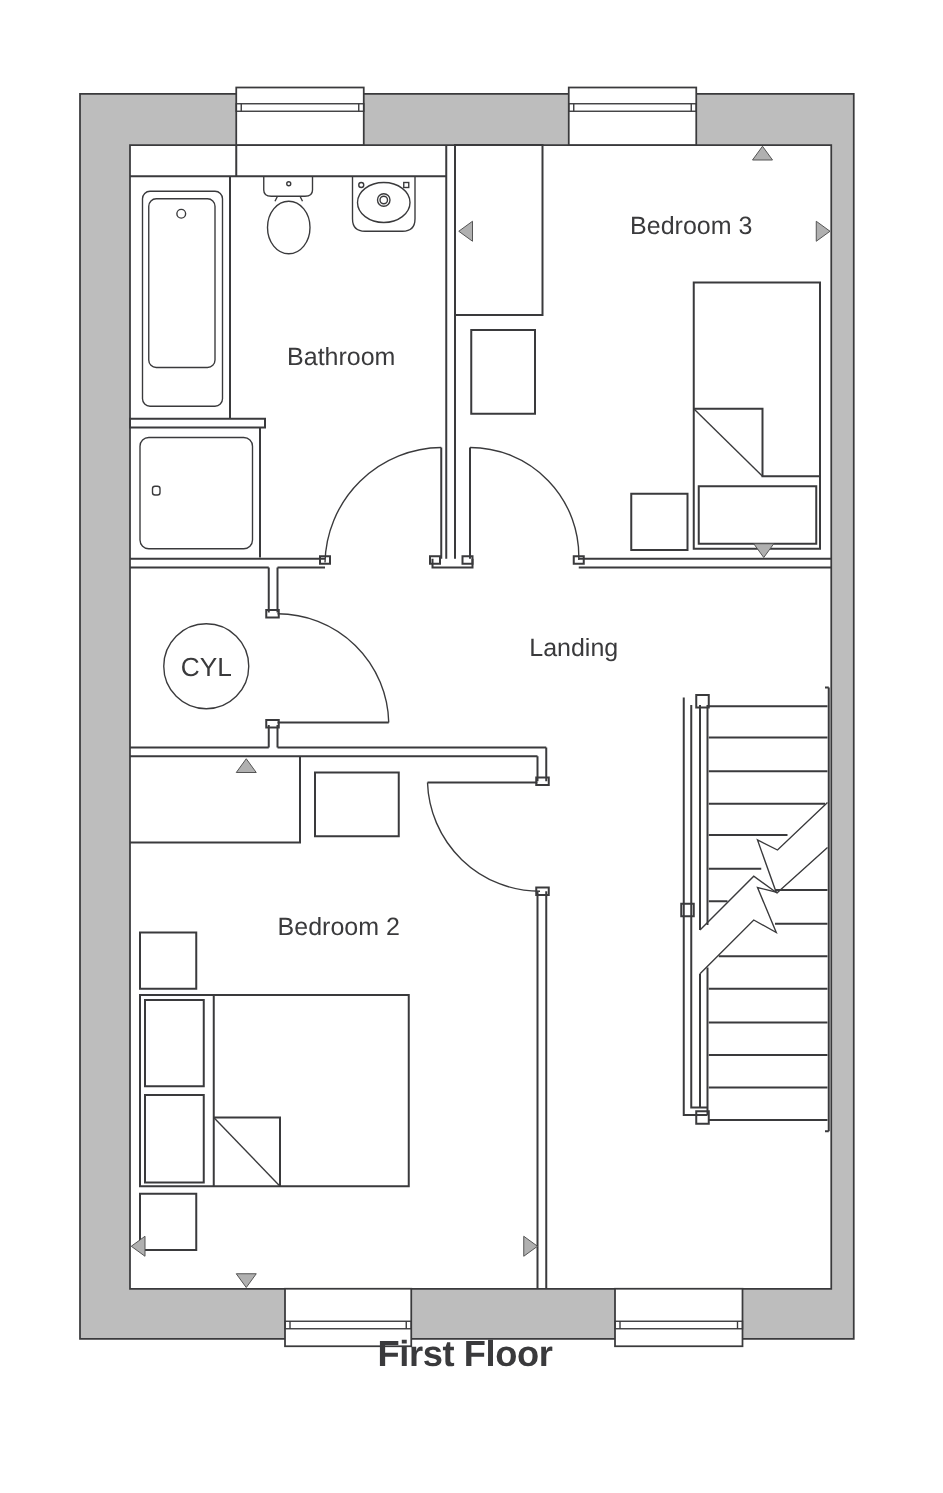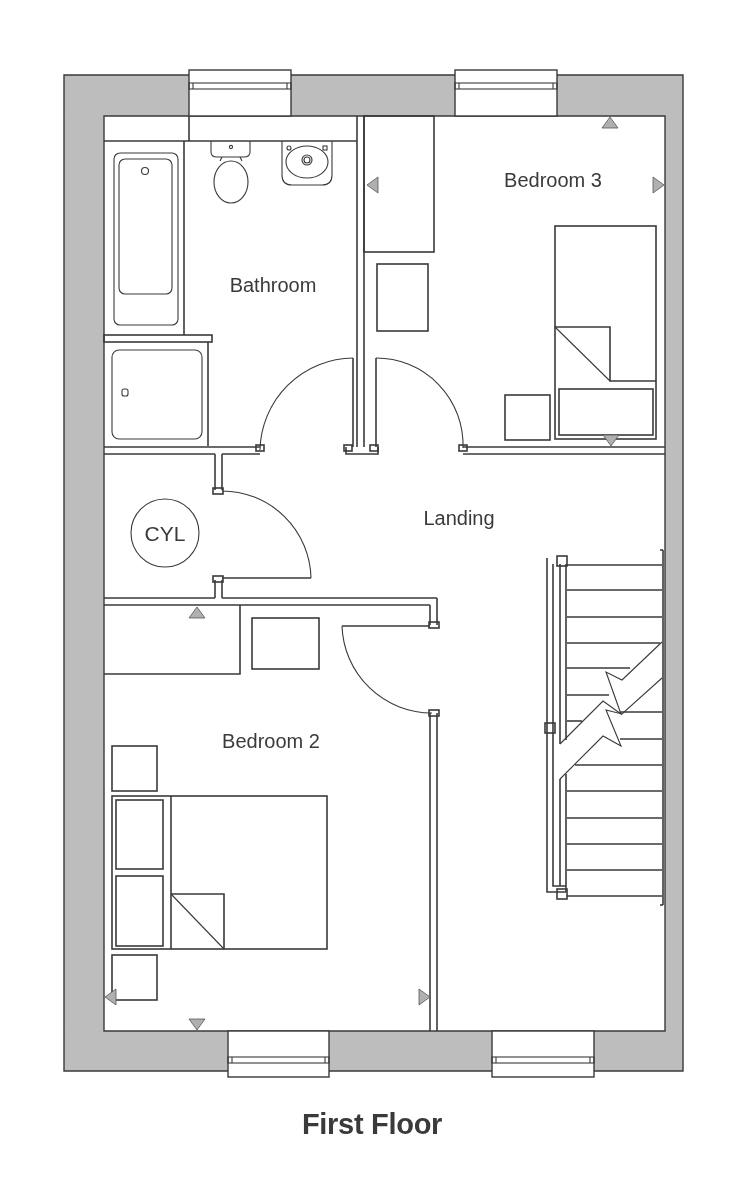--- a/index.html
+++ b/index.html
@@ -1,21 +1,21 @@
 <!DOCTYPE html>
 <html><head>
 <meta charset="utf-8">
 <style>
   html, body { margin: 0; padding: 0; background: #ffffff; }
   body { width: 754px; height: 1194px; position: relative; overflow: hidden;
          font-family: "Liberation Sans", "DejaVu Sans", sans-serif; }
   svg { position: absolute; left: 0; top: 0; }
   .room-label { font-family: "Liberation Sans", "DejaVu Sans", sans-serif; font-size: 20px; fill: #3a3a3c; }
   .cyl-label { font-family: "Liberation Sans", "DejaVu Sans", sans-serif; font-size: 21px; fill: #3a3a3c; }
-  .floor-title { position: absolute; left: 0; width: 744px; top: 1108px; text-align: center;
+  .floor-title { position: absolute; left: 0; width: 744px; top: 1068px; text-align: center;
                  font-family: "Liberation Sans", "DejaVu Sans", sans-serif; font-weight: bold;
                  font-size: 29px; color: #3a3a3c; letter-spacing: -0.3px; }
   .ln { fill: none; stroke: #3a3a3c; stroke-width: 1.6; }
   .thin { fill: none; stroke: #3a3a3c; stroke-width: 1.1; }
   .wall { fill: #bdbdbd; stroke: #3a3a3c; stroke-width: 1.4; }
   .win { fill: #ffffff; stroke: #3a3a3c; stroke-width: 1.4; }
   .arrow { fill: #b0b0b0; stroke: #555; stroke-width: 0.8; }
 </style>
 </head>
 <body>

